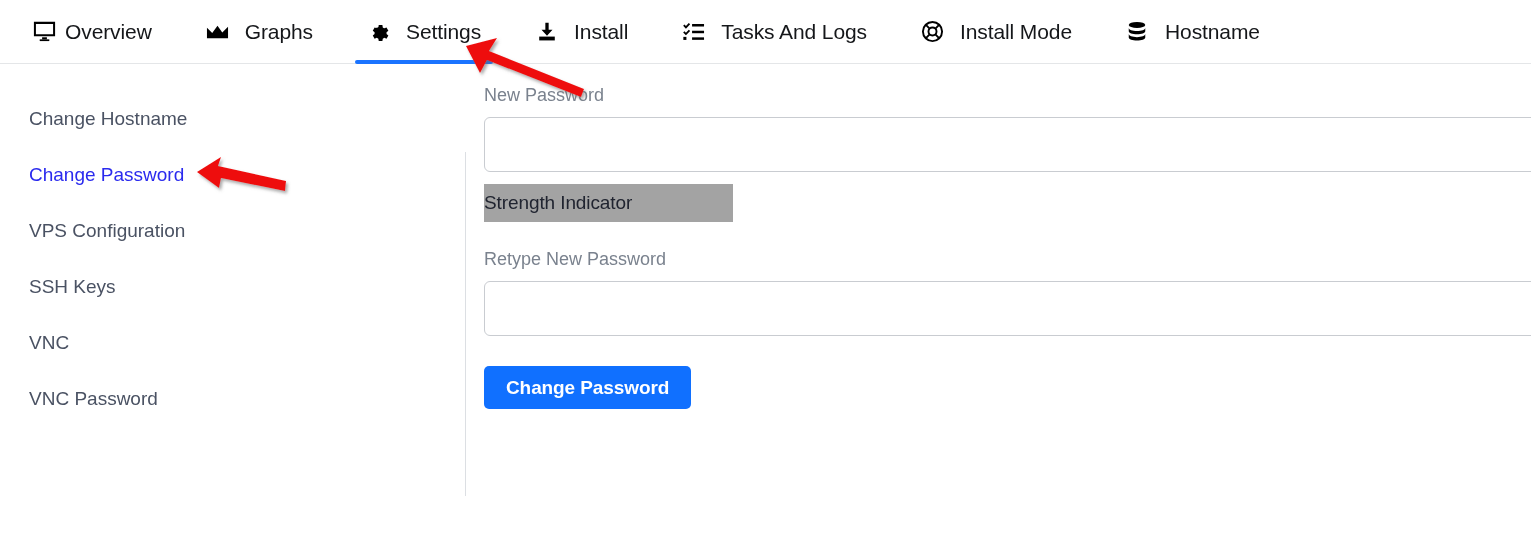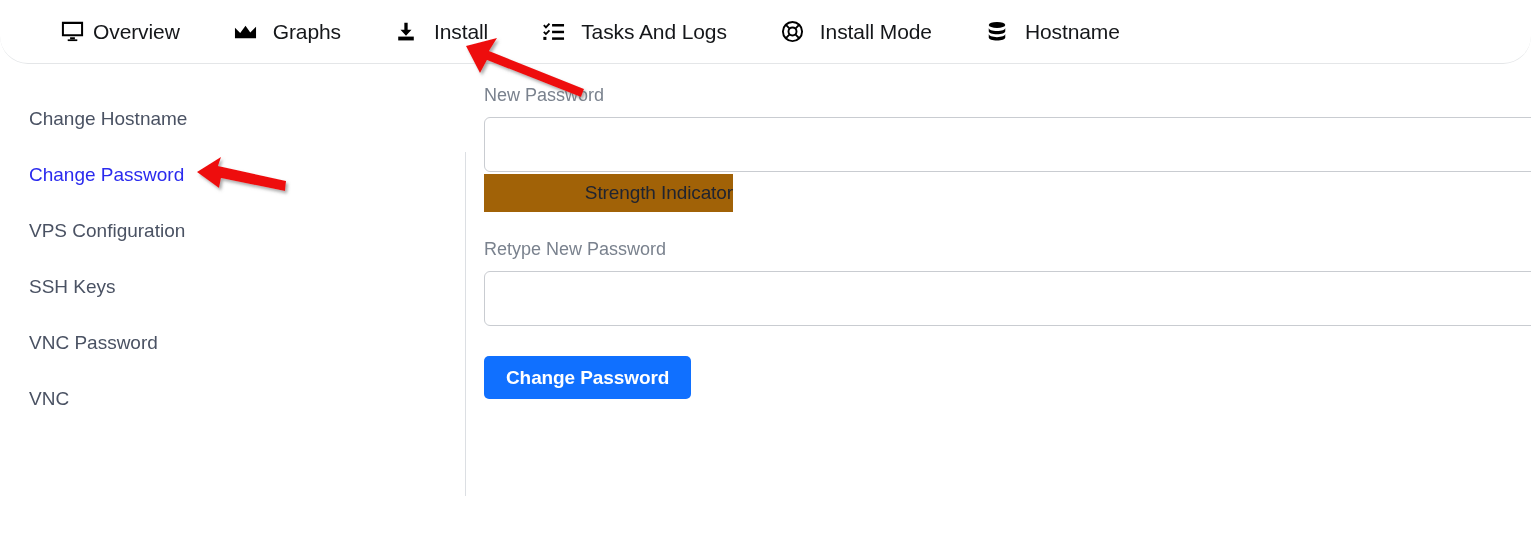--- a/index.html
+++ b/index.html
@@ -13,22 +13,21 @@
   }
 
   
   .topnav {
     position: relative;
     height: 64px;
     width: 1531px;
     border-bottom: 1px solid #e4e6e8;
     display: flex;
     align-items: center;
-    padding-left: 46px;
-    border-radius: 28px;
+    padding-left: 18px;
   }
 
   .nav-item {
     display: flex;
     align-items: center;
     gap: 9px;
     height: 63px;
     padding: 0 15px;
     cursor: pointer;
     position: relative;
@@ -131,27 +130,27 @@
     border-radius: 6px;
     background: #ffffff;
     font-family: "Liberation Sans", sans-serif;
     font-size: 18px;
     color: #222;
     padding: 0 14px;
     outline: none;
   }
 
   .strength-box {
-    margin-top: 2px;
+    margin-top: 12px;
     width: 249px;
     height: 38px;
-    background: #a16207;
-    display: flex;
-    align-items: center;
-    justify-content: flex-end;
+    background: #a3a3a3;
+    display: flex;
+    align-items: center;
+    justify-content: flex-start;
     font-size: 19px;
     color: #202430;
     letter-spacing: -0.1px;
   }
 
   .gap-1 { height: 28px; }
   .gap-2 { height: 30px; }
 
   .submit-btn {
     display: inline-flex;
@@ -199,20 +198,28 @@
 
   <div class="nav-item">
     <span class="nav-ico">
       <svg width="23" height="23" viewBox="0 0 24 24" fill="currentColor">
         <path d="M1 19V8l5.5 5.5L12 6l5 7 6-6v12z"></path>
       </svg>
     </span>
     <span class="nav-label">Graphs</span>
   </div>
 
+  <div class="nav-item active">
+    <span class="nav-ico">
+      <svg width="22" height="22" viewBox="0 0 24 24" fill="currentColor">
+        <path d="M12 8.2a3.8 3.8 0 1 0 0 7.6 3.8 3.8 0 0 0 0-7.6zm9.3 5.2 2-1.6-2-3.5-2.4.9a7.7 7.7 0 0 0-1.7-1l-.4-2.5h-4l-.4 2.5c-.6.25-1.2.58-1.7 1l-2.4-.9-2 3.5 2 1.6a7.6 7.6 0 0 0 0 2l-2 1.6 2 3.5 2.4-.9c.5.42 1.1.75 1.7 1l.4 2.5h4l.4-2.5c.6-.25 1.2-.58 1.7-1l2.4.9 2-3.5-2-1.6c.07-.66.07-1.34 0-2z" transform="translate(0,-1.2)"></path>
+      </svg>
+    </span>
+    <span class="nav-label">Settings</span>
+  </div>
 
 
   <div class="nav-item">
     <span class="nav-ico">
       <svg width="22" height="22" viewBox="0 0 24 24" fill="currentColor">
         <path d="M10.2 2h3.6v7.5H18L12 16 6 9.5h4.2z"></path>
         <path d="M3.5 17h17v4.2h-17z"></path>
       </svg>
     </span>
     <span class="nav-label">Install</span>
@@ -265,24 +272,24 @@
     <a class="side-item active">
       <span>Change Password</span>
     </a>
     <a class="side-item">
       <span>VPS Configuration</span>
     </a>
     <a class="side-item">
       <span>SSH Keys</span>
     </a>
     <a class="side-item">
+      <span>VNC</span>
+    </a>
+    <a class="side-item">
       <span>VNC Password</span>
-    </a>
-    <a class="side-item">
-      <span>VNC</span>
     </a>
   </nav>
 
   <div class="v-divider"></div>
 
   <div class="form-panel">
 
     <label class="field-label">New Password</label>
 
     <input class="text-input" type="password" placeholder="" style="">

